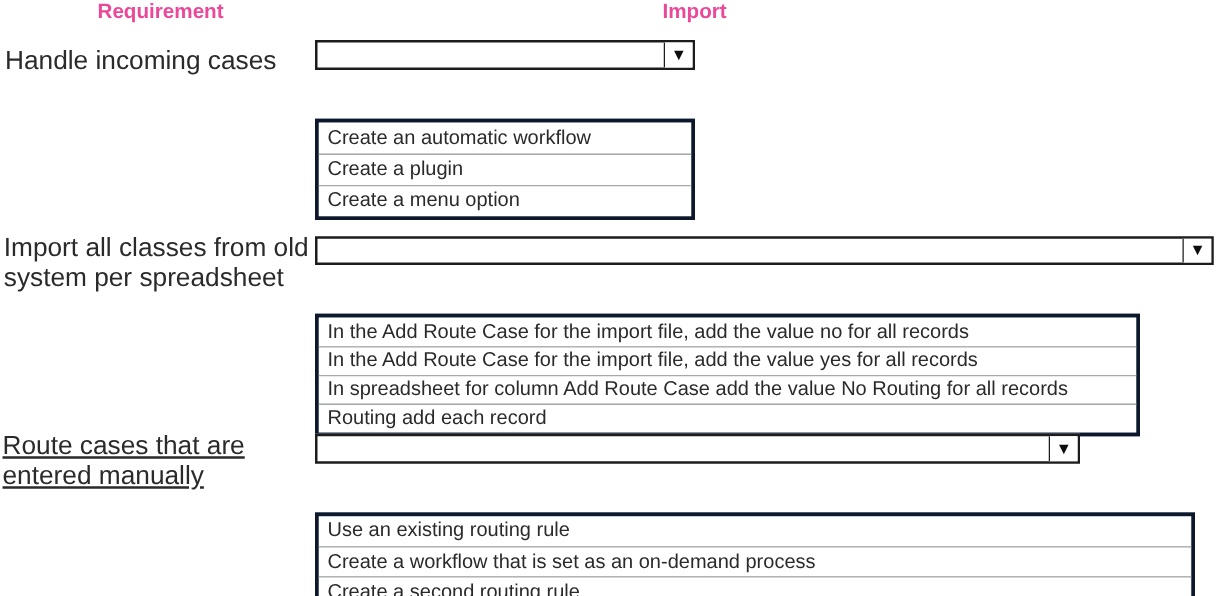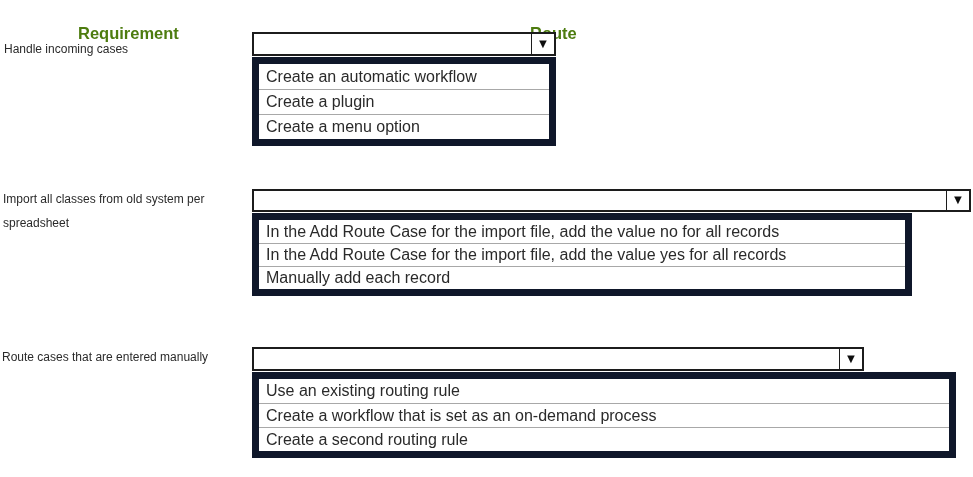--- a/index.html
+++ b/index.html
@@ -13,36 +13,35 @@
     position: relative;
     font-family: "Liberation Sans", sans-serif;
     color: #2a2a2a;
     overflow: hidden;
   }
   .hdr {
     position: absolute;
     top: 0;
     font-size: 16.5px;
     font-weight: bold;
-    color: #4d7c0f;
+    color: #ec4899;
     white-space: nowrap;
-    margin-top: 24px;
   }
   .hdr-req { left: 78px; }
   .hdr-act { left: 530px; }
 
   .req-label {
     position: absolute;
-    font-size: 12px;
+    font-size: 21px;
     line-height: 24px;
     color: #2a2a2a;
   }
   .req-1 { left: 4px; top: 37px; width: 248px; }
   .req-2 { left: 3px; top: 187px; width: 248px; }
-  .req-3 { left: 2px; top: 345px; width: 252px; }
+  .req-3 { left: 2px; top: 345px; width: 252px; text-decoration: underline; }
 
   .select {
     position: absolute;
     box-sizing: border-box;
     border: 2px solid #1c1c1c;
     background: #ffffff;
     display: flex;
     align-items: stretch;
     justify-content: space-between;
   }
@@ -66,22 +65,23 @@
   .arrow-cell .arrow {
     font-size: 13px;
     color: #0d0d0d;
     line-height: 1;
     transform: translateY(-1px);
   }
 
   .list {
     position: absolute;
     box-sizing: border-box;
-    border: 7px solid #0f172a;
+    border: 3px solid #0f172a;
     background: #0c4a6e;
+    margin-top: 38px;
   }
   .opt {
     box-sizing: border-box;
     font-size: 16px;
     padding: 0 0 0 7px;
     display: flex;
     align-items: center;
     white-space: nowrap;
     overflow: hidden;
     background: #ffffff;
@@ -101,21 +101,21 @@
 
   
   .b3-select { left: 252px; top: 347px; width: 612px; height: 24px; }
   .b3-list   { left: 252px; top: 372px; width: 704px; }
   .b3-list .opt { height: 24px; }
 </style>
 </head>
 <body>
 
 <div class="hdr hdr-req">Requirement</div>
-<div class="hdr hdr-act">Route</div>
+<div class="hdr hdr-act">Import</div>
 
 <div class="req-label req-1">Handle incoming cases</div>
 <div class="select b1-select">
   <span class="sel-value"></span>
   <span class="arrow-cell">
     <span class="arrow">▼</span>
   </span>
 </div>
 <div class="list b1-list">
   <div class="opt">Create an automatic workflow</div>
@@ -126,21 +126,22 @@
 <div class="req-label req-2">Import all classes from old system per spreadsheet</div>
 <div class="select b2-select">
   <span class="sel-value"></span>
   <span class="arrow-cell">
     <span class="arrow">▼</span>
   </span>
 </div>
 <div class="list b2-list">
   <div class="opt">In the Add Route Case for the import file, add the value no for all records</div>
   <div class="opt">In the Add Route Case for the import file, add the value yes for all records</div>
-  <div class="opt">Manually add each record</div>
+  <div class="opt">In spreadsheet for column Add Route Case add the value No Routing for all records</div>
+  <div class="opt">Routing add each record</div>
 </div>
 
 <div class="req-label req-3">Route cases that are entered manually</div>
 <div class="select b3-select">
   <span class="sel-value"></span>
   <span class="arrow-cell">
     <span class="arrow">▼</span>
   </span>
 </div>
 <div class="list b3-list">

